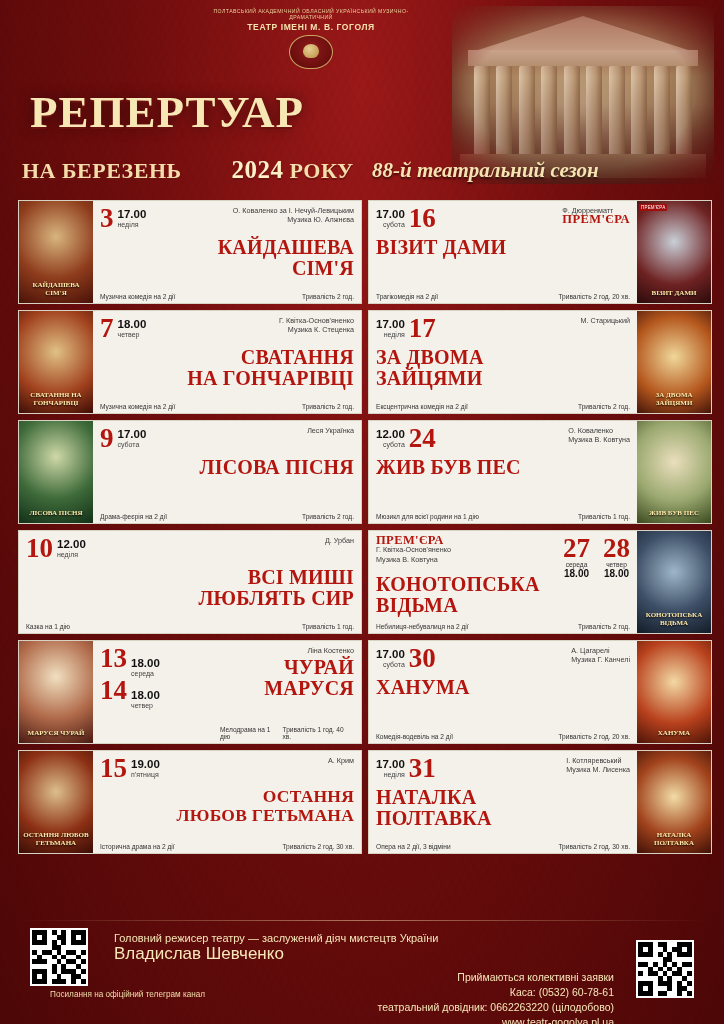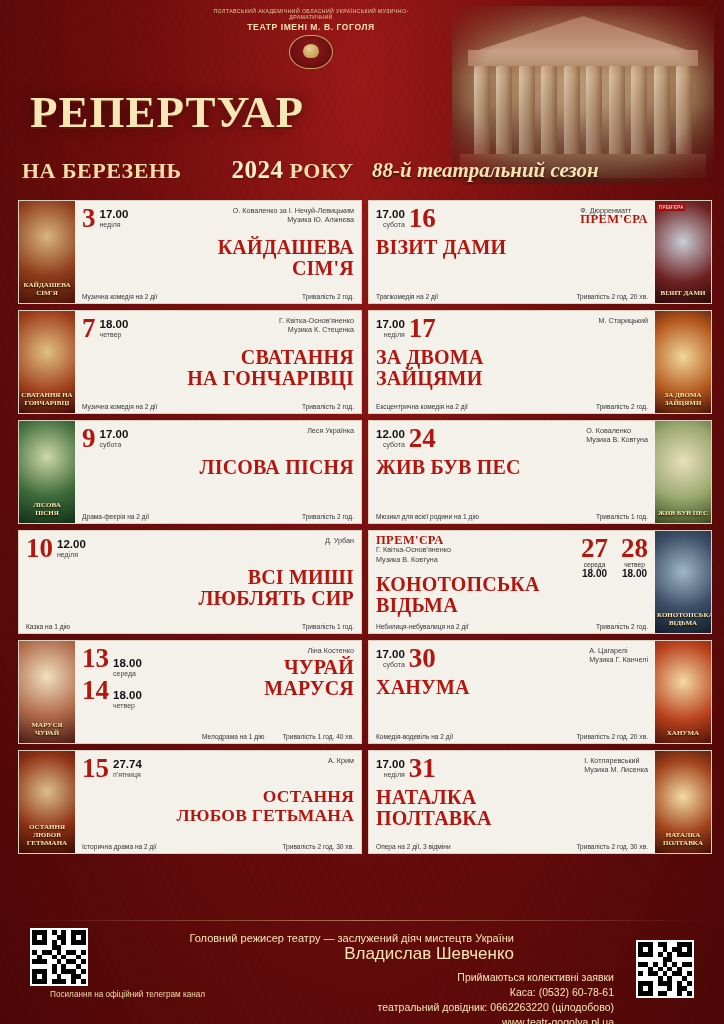--- a/index.html
+++ b/index.html
@@ -104,21 +104,21 @@
   .card {
     background: #f4f1ea;
     border: 1px solid #d8d2c4;
     height: 104px;
     display: flex;
     overflow: hidden;
     position: relative;
   }
   .card.right { flex-direction: row-reverse; }
   .poster-thumb {
-    width: 56px; flex: none;
+    width: 74px; flex: none;
     position: relative;
     background: #2a0b0b;
     overflow: hidden;
   }
   .poster-thumb .pimg { position: absolute; inset: 0; }
   .poster-thumb .ptitle {
     position: absolute; left: 0; right: 0; bottom: 6px;
     text-align: center; font-size: 7px; line-height: 8px;
     font-weight: bold; color: #ffe9a8;
     text-shadow: 0 1px 2px #000; padding: 0 2px;
@@ -164,21 +164,21 @@
   }
   .two-dates { display: flex; gap: 13px; align-items: flex-end; }
   .two-dates .one { text-align: center; }
   .two-dates .one .wd { font-size: 6.6px; color: #333; }
   .two-dates .one .tm { font-size: 10px; font-weight: bold; color: #111; }
   .stacked-dates .row { display: flex; align-items: baseline; gap: 4px; }
   
   .footer { position: absolute; left: 0; right: 0; bottom: 0; height: 104px; }
   .footer-inner { position: absolute; left: 18px; right: 18px; top: 6px; bottom: 4px; }
   .credits-dir {
-    position: absolute; left: 96px; top: 4px; width: 400px; text-align: right;
+    position: absolute; left: 96px; top: 4px; width: 400px; text-align: left;
     color: #f6e6b8; font-size: 11px; line-height: 16px;
   }
   .credits-dir .name { font-size: 17px; }
   .contacts {
     position: absolute; right: 92px; top: 44px; width: 330px;
     text-align: right; color: #f6e6b8; font-size: 10.5px; line-height: 15px;
   }
   .qr {
     position: absolute; width: 58px; height: 58px; background: #fff;
     display: grid; grid-template-columns: repeat(11, 1fr); grid-template-rows: repeat(11, 1fr);
@@ -551,21 +551,21 @@
     <div class="card">
       <div class="poster-thumb">
         <div class="pimg" style="background:radial-gradient(circle at 50% 40%, #dcbf8c, #8c3014 58%, #3a0c06);"></div>
         <div class="ptitle">ОСТАННЯ ЛЮБОВ ГЕТЬМАНА</div>
       </div>
       <div class="body">
         <div class="topline">
           <div class="datebox">
             <div class="daynum">15</div>
             <div class="timecol">
-              <div class="time">27.74</div>
+              <div class="time">19.00</div>
               <div class="weekday">п'ятниця</div>
             </div>
           </div>
           <div class="credits r">
             <div>А. Крим</div>
           </div>
         </div>
         <div class="showname r small">
           <div>ОСТАННЯ</div>
           <div>ЛЮБОВ ГЕТЬМАНА</div>

